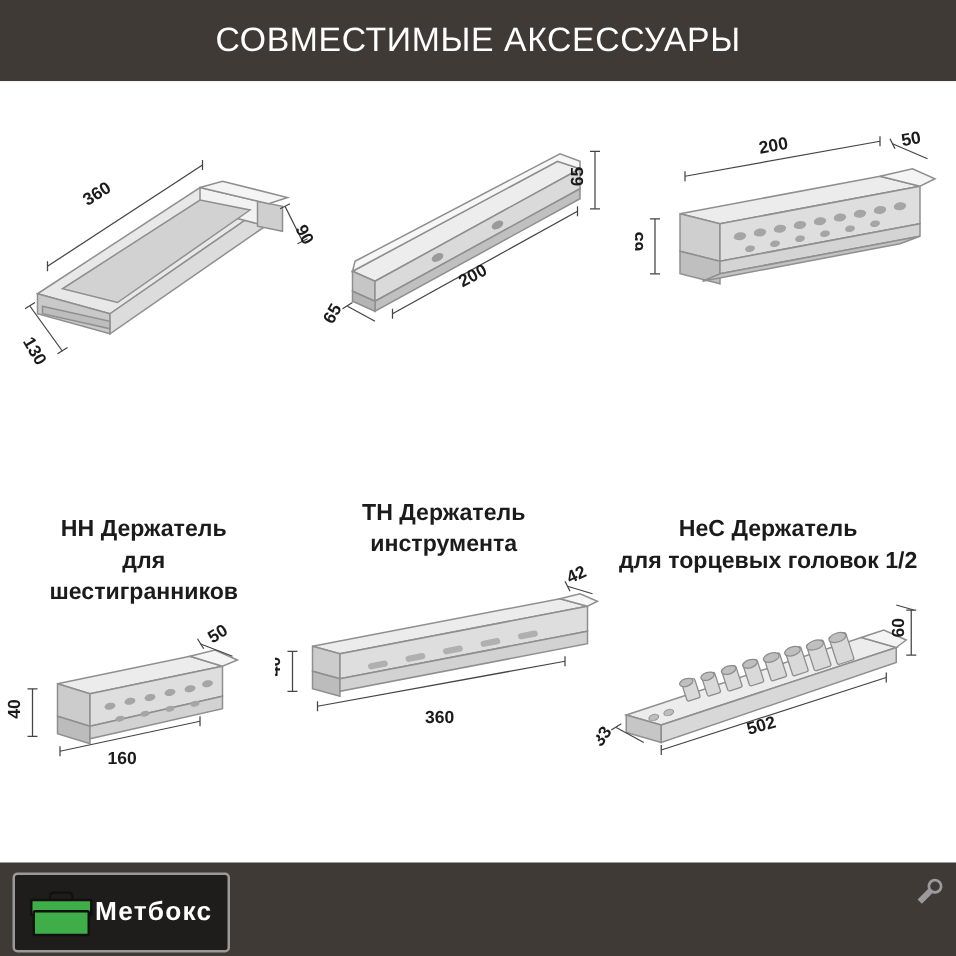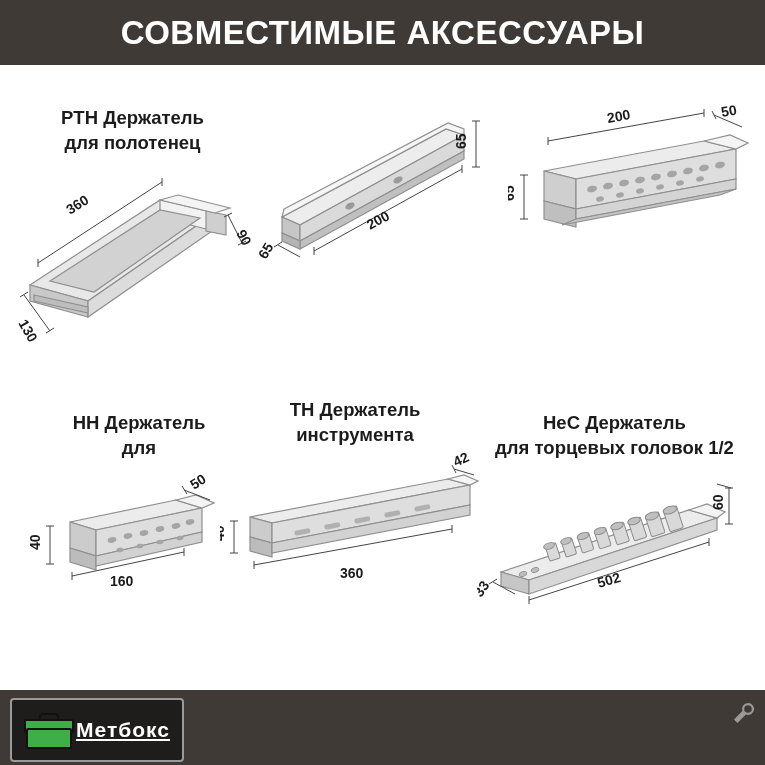--- a/index.html
+++ b/index.html
@@ -11,22 +11,22 @@
     position:relative;
   }
   
   .header{
     position:absolute;left:0;top:0;width:765px;height:65px;
     background:#3f3a36;
     display:flex;align-items:center;justify-content:center;
   }
   .header-title{
     color:#ffffff;
-    font-size:33px;
-    font-weight:bold;
+    font-size:27px;
+    font-weight:normal;
     letter-spacing:.5px;
     text-transform:uppercase;
   }
   
   .sheet{
     position:absolute;left:0;top:65px;width:765px;height:625px;
     background:#ffffff;
   }
   .cell{position:absolute;}
   .caption{
@@ -61,42 +61,37 @@
   .toolbox .body{
     position:absolute;left:2px;top:15px;width:42px;height:17px;
     background:#3fae49;border:2px solid #111;border-radius:2px;
   }
   .toolbox .handle{
     position:absolute;left:15px;top:0px;width:16px;height:8px;
     border:2px solid #111;border-bottom:none;border-radius:4px 4px 0 0;
     background:transparent;
   }
   .logo-text{
-    color:#ffffff;font-size:21px;font-weight:bold;letter-spacing:1px;text-decoration:underline;
+    color:#ffffff;font-size:21px;font-weight:bold;letter-spacing:1px;
   }
   .wrench{
     position:absolute;right:8px;top:10px;width:26px;height:26px;
     color:#bdbdbd;font-size:22px;line-height:26px;
   }
 </style>
 </head>
 <body>
 
 <div class="header">
   <div class="header-title">Совместимые аксессуары</div>
 </div>
 
 <div class="sheet">
 
   <div class="cell" style="left:10px;top:40px;width:245px;">
-    <div class="caption">
-      <span class="code">PTH</span>
-      <span>Держатель</span><br>
-      <span>для полотенец</span>
-    </div>
     <div class="art" style="height:190px;">
       <svg width="245" height="190" viewBox="0 0 245 190">
 
         <g stroke="#8f8f8f" stroke-width="1.2">
           <polygon points="20,130 150,45 205,58 78,146" fill="#e8e8e8"></polygon>
           <polygon points="20,130 78,146 78,162 20,146" fill="#c9c9c9"></polygon>
           <polygon points="78,146 205,58 205,74 78,162" fill="#dcdcdc"></polygon>
           <polygon points="150,45 205,58 205,74 196,74 150,62" fill="#f2f2f2"></polygon>
 
           <polygon points="40,126 150,55 190,63 84,137" fill="#d2d2d2"></polygon>
@@ -205,25 +200,26 @@
           <line x1="12" y1="70" x2="20" y2="70"></line>
           <line x1="12" y1="114" x2="20" y2="114"></line>
         </g>
         <text x="100" y="18" font-size="14" font-weight="600" fill="#1b1b1b" font-family="Liberation Sans, sans-serif" transform="rotate(-10 100 18)">200</text>
         <text x="214" y="12" font-size="14" font-weight="600" fill="#1b1b1b" font-family="Liberation Sans, sans-serif" transform="rotate(-10 214 12)">50</text>
         <text x="6" y="96" font-size="14" font-weight="600" fill="#1b1b1b" font-family="Liberation Sans, sans-serif" transform="rotate(-90 6 96)">65</text>
       </svg>
     </div>
   </div>
 
-  <div class="cell" style="left:0px;top:345px;width:230px;padding-left:24px;">
+  <div class="cell" style="left:0px;top:345px;width:230px;">
     <div class="caption">
       <span class="code">HH</span>
       <span>Держатель</span><br>
       <span>для</span><br>
+      <span>шестигранников</span>
     </div>
     <div class="art" style="height:145px;">
       <svg width="230" height="145" viewBox="0 0 230 145">
         <g stroke="#8f8f8f" stroke-width="1.2">
           <polygon points="46,62 152,40 178,48 72,70" fill="#ececec"></polygon>
           <polygon points="46,62 72,70 72,96 46,88" fill="#cccccc"></polygon>
           <polygon points="72,70 178,48 178,72 72,96" fill="#dedede"></polygon>
           <polygon points="46,88 72,96 72,110 46,102" fill="#bcbcbc"></polygon>
           <polygon points="72,96 178,72 178,82 72,106" fill="#d2d2d2"></polygon>
           <polygon points="152,40 172,35 190,43 178,48" fill="#f4f4f4"></polygon>

